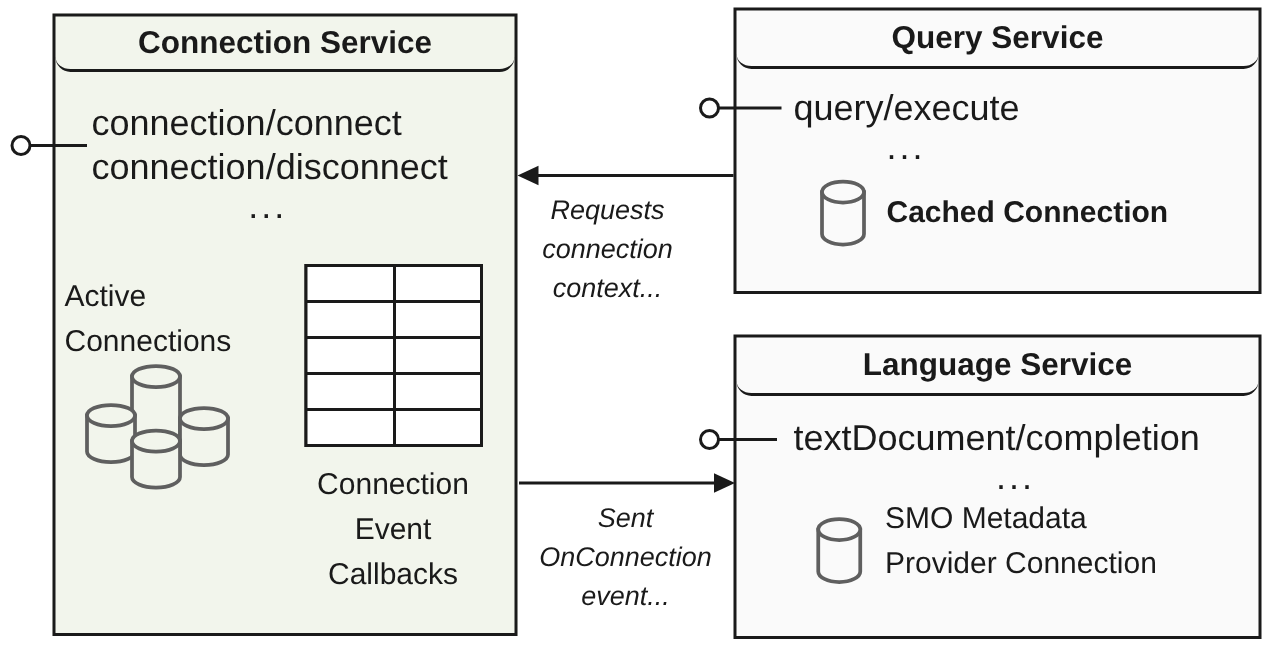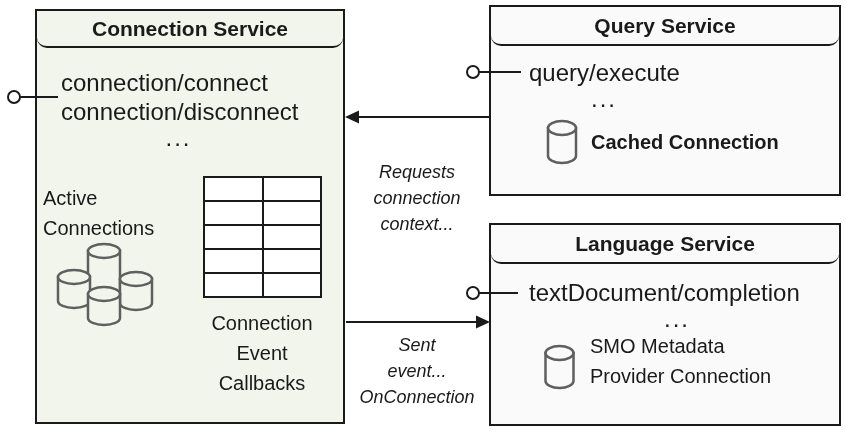--- a/index.html
+++ b/index.html
@@ -44,21 +44,21 @@
   .icon-row { position:absolute; display:flex; align-items:center; font-size:20px; }
   .cached-row { left:55px; top:112px; gap:13px;font-weight:bold; }
   .smo-row { left:52px; top:106px; gap:14px; }
   .smo-row .cyl { margin-top:12px; }
   .smo-text { line-height:30px; }
 
   .arrow-label {
     position:absolute; width:134px; text-align:center;
     font-style:italic; font-size:18px; line-height:26px;
   }
-  .label-requests { left:350px; top:127px;margin-top:32px; }
+  .label-requests { left:338px; top:127px; }
   .label-onconnection { left:350px; top:332px; }
 
   .overlay { position:absolute; left:0; top:0; pointer-events:none; z-index:5; }
 </style>
 </head>
 <body>
 
 <div class="canvas">
 
   <div class="box box-connection">
@@ -171,17 +171,17 @@
     </g>
   </svg>
 
   <div class="arrow-label label-requests">
     <div>Requests</div>
     <div>connection</div>
     <div>context...</div>
   </div>
   <div class="arrow-label label-onconnection">
     <div>Sent</div>
+    <div>OnConnection</div>
     <div>event...</div>
-    <div>OnConnection</div>
   </div>
 
 </div>
 
 </body></html>

